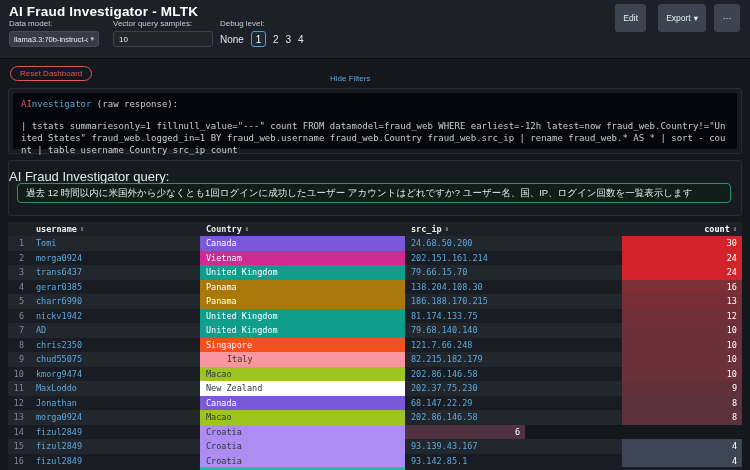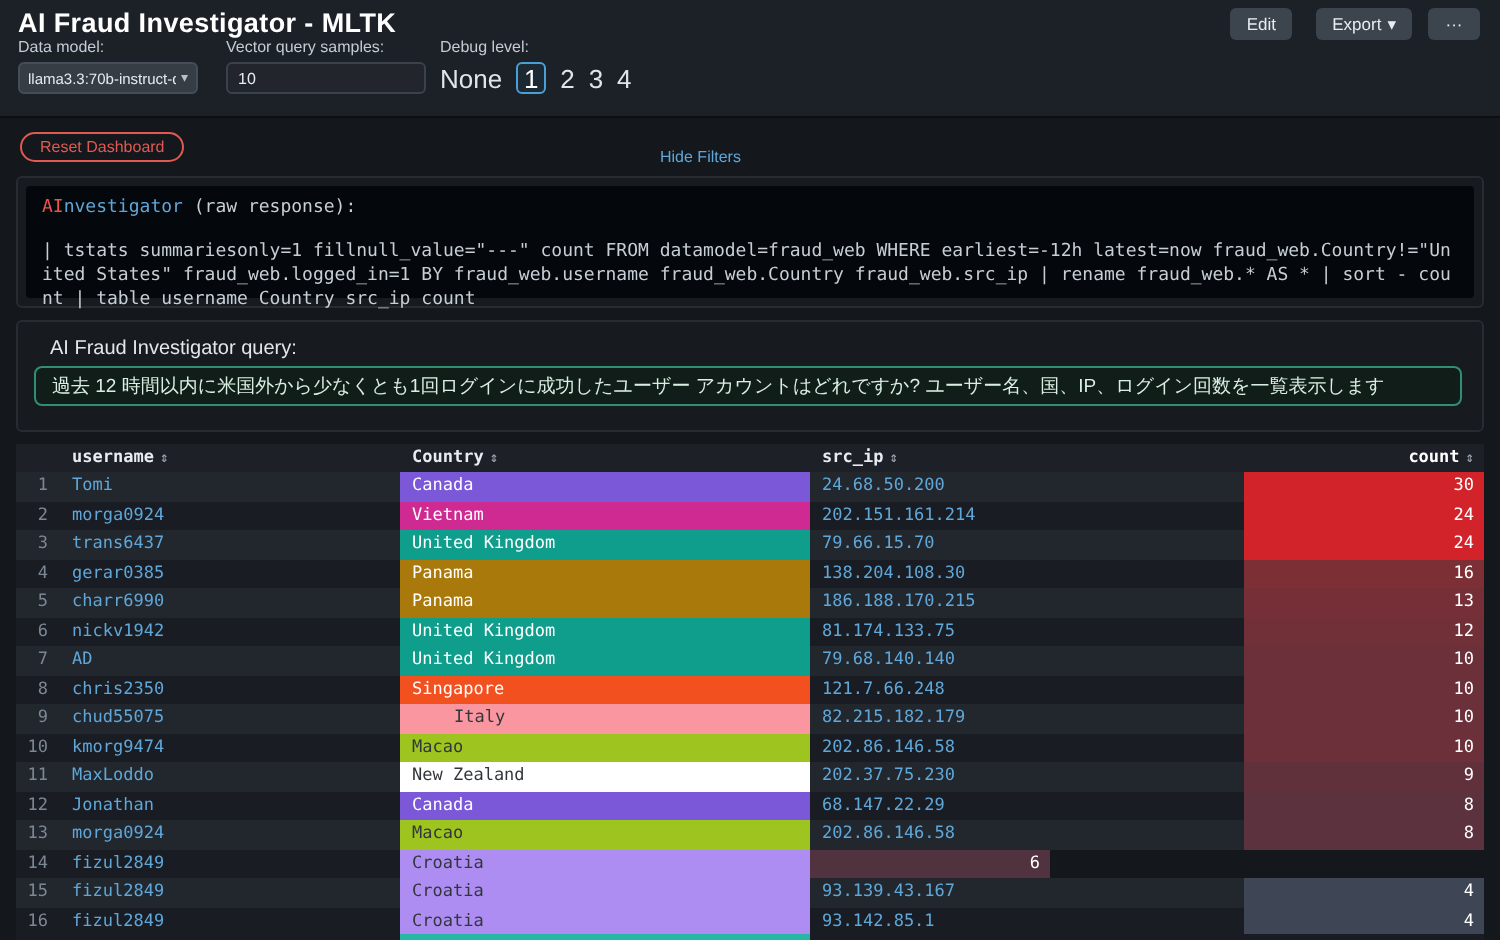--- a/index.html
+++ b/index.html
@@ -1,45 +1,45 @@
 <!DOCTYPE html>
 <html><head>
 <meta charset="utf-8">
 <style>
   html,body{margin:0;padding:0;background:#101419;}
   .app{position:relative;width:750px;height:470px;background:#14181d;font-family:"Liberation Sans",sans-serif;overflow:hidden;}
   
   .topbar{position:absolute;left:0;top:0;width:750px;height:58px;background:#1b2127;border-bottom:1px solid #0c0f12;}
   .page-title{position:absolute;left:9px;top:4px;font-size:13.5px;font-weight:bold;color:#ffffff;letter-spacing:.2px;}
-  .tb-btn{position:absolute;top:4px;height:16px;background:#3c444d;color:#e8edf1;font-size:8.5px;border:none;border-radius:3px;display:flex;align-items:center;justify-content:center;gap:3px;padding:0 8px;cursor:pointer;}
+  .tb-btn{position:absolute;top:4px;height:28px;background:#3c444d;color:#e8edf1;font-size:8.5px;border:none;border-radius:3px;display:flex;align-items:center;justify-content:center;gap:3px;padding:0 8px;cursor:pointer;}
   .btn-edit{right:104px;}
   .btn-export{right:44px;}
   .btn-more{right:10px;width:26px;}
   .flabel{position:absolute;top:19px;font-size:8px;color:#c3cbd3;}
   .fctrl{position:absolute;top:31px;height:16px;box-sizing:border-box;font-size:7.5px;color:#e6ebf0;}
   .dropdown{left:9px;width:90px;background:#363d45;border:1px solid #454e58;border-radius:3px;display:flex;align-items:center;padding:0 4px;cursor:pointer;}
   .dropdown .val{flex:1;white-space:nowrap;overflow:hidden;}
   .dropdown .caret{font-size:7px;color:#b8c0c8;margin-left:2px;}
   .txtinput{left:113px;width:100px;background:#22262c;border:1px solid #3a424b;border-radius:3px;color:#e6ebf0;padding:0 5px;font-size:8px;font-family:"Liberation Sans",sans-serif;}
-  .debug-group{left:220px;display:flex;align-items:center;gap:7px;font-size:13px;color:#dfe5ea;}
+  .debug-group{left:220px;display:flex;align-items:center;gap:7px;font-size:10px;color:#dfe5ea;}
   .debug-opt{cursor:pointer;}
   .debug-opt.sel{border:1px solid #4a9fd8;background:#1c2832;border-radius:3px;width:13px;height:14px;display:flex;align-items:center;justify-content:center;color:#ffffff;}
   .hide-filters{left:330px;top:34px;font-size:8px;color:#5fa7d9;cursor:pointer;margin-top:40px;}
   
   .reset-btn{position:absolute;left:10px;top:66px;height:15px;padding:0 9px;border:1px solid #e05a52;border-radius:9px;background:transparent;color:#e05a52;font-size:8px;display:flex;align-items:center;cursor:pointer;}
   
   .raw-panel{position:absolute;left:8px;top:88px;width:734px;height:66px;background:#171b20;border:1px solid #262c33;border-radius:3px;box-sizing:border-box;}
   .raw-box{position:absolute;left:4px;top:4px;right:4px;bottom:4px;background:#04070b;border-radius:2px;padding:5px 8px;box-sizing:border-box;font-family:"DejaVu Sans Mono",monospace;font-size:9px;line-height:12px;color:#c6ced6;}
   .raw-title{margin-bottom:10px;}
   .raw-ai{color:#e8554d;}
   .raw-rest{color:#5fa7d9;}
   .raw-query{word-break:break-all;white-space:normal;}
   
   .query-panel{position:absolute;left:8px;top:160px;width:734px;height:56px;background:#171b20;border:1px solid #262c33;border-radius:3px;box-sizing:border-box;}
-  .query-label{position:absolute;left:16px;top:8px;font-size:10px;color:#e2e7ec;}
+  .query-label{position:absolute;left:0;top:8px;font-size:13px;color:#e2e7ec;}
   .query-input{position:absolute;left:8px;top:22px;width:714px;height:20px;box-sizing:border-box;background:#101d18;border:1px solid #2f8f6f;border-radius:4px;color:#d9efe2;font-size:9.5px;padding:0 8px;font-family:"Liberation Sans",sans-serif;outline:none;}
   
   .table{position:absolute;left:8px;top:222px;width:734px;height:248px;overflow:hidden;font-family:"DejaVu Sans Mono",monospace;font-size:8.5px;}
   .thead{display:flex;height:14px;align-items:center;background:#1d2127;color:#e8edf2;font-weight:bold;}
   .trow{display:flex;height:14.5px;align-items:stretch;}
   .trow.odd .dark{background:#22272e;}
   .trow.even .dark{background:#191d23;}
   .c{display:flex;align-items:center;box-sizing:border-box;overflow:hidden;white-space:nowrap;}
   .col-num{width:20px;justify-content:flex-end;padding-right:4px;color:#7d8793;}
   .col-user{width:172px;padding-left:8px;}

